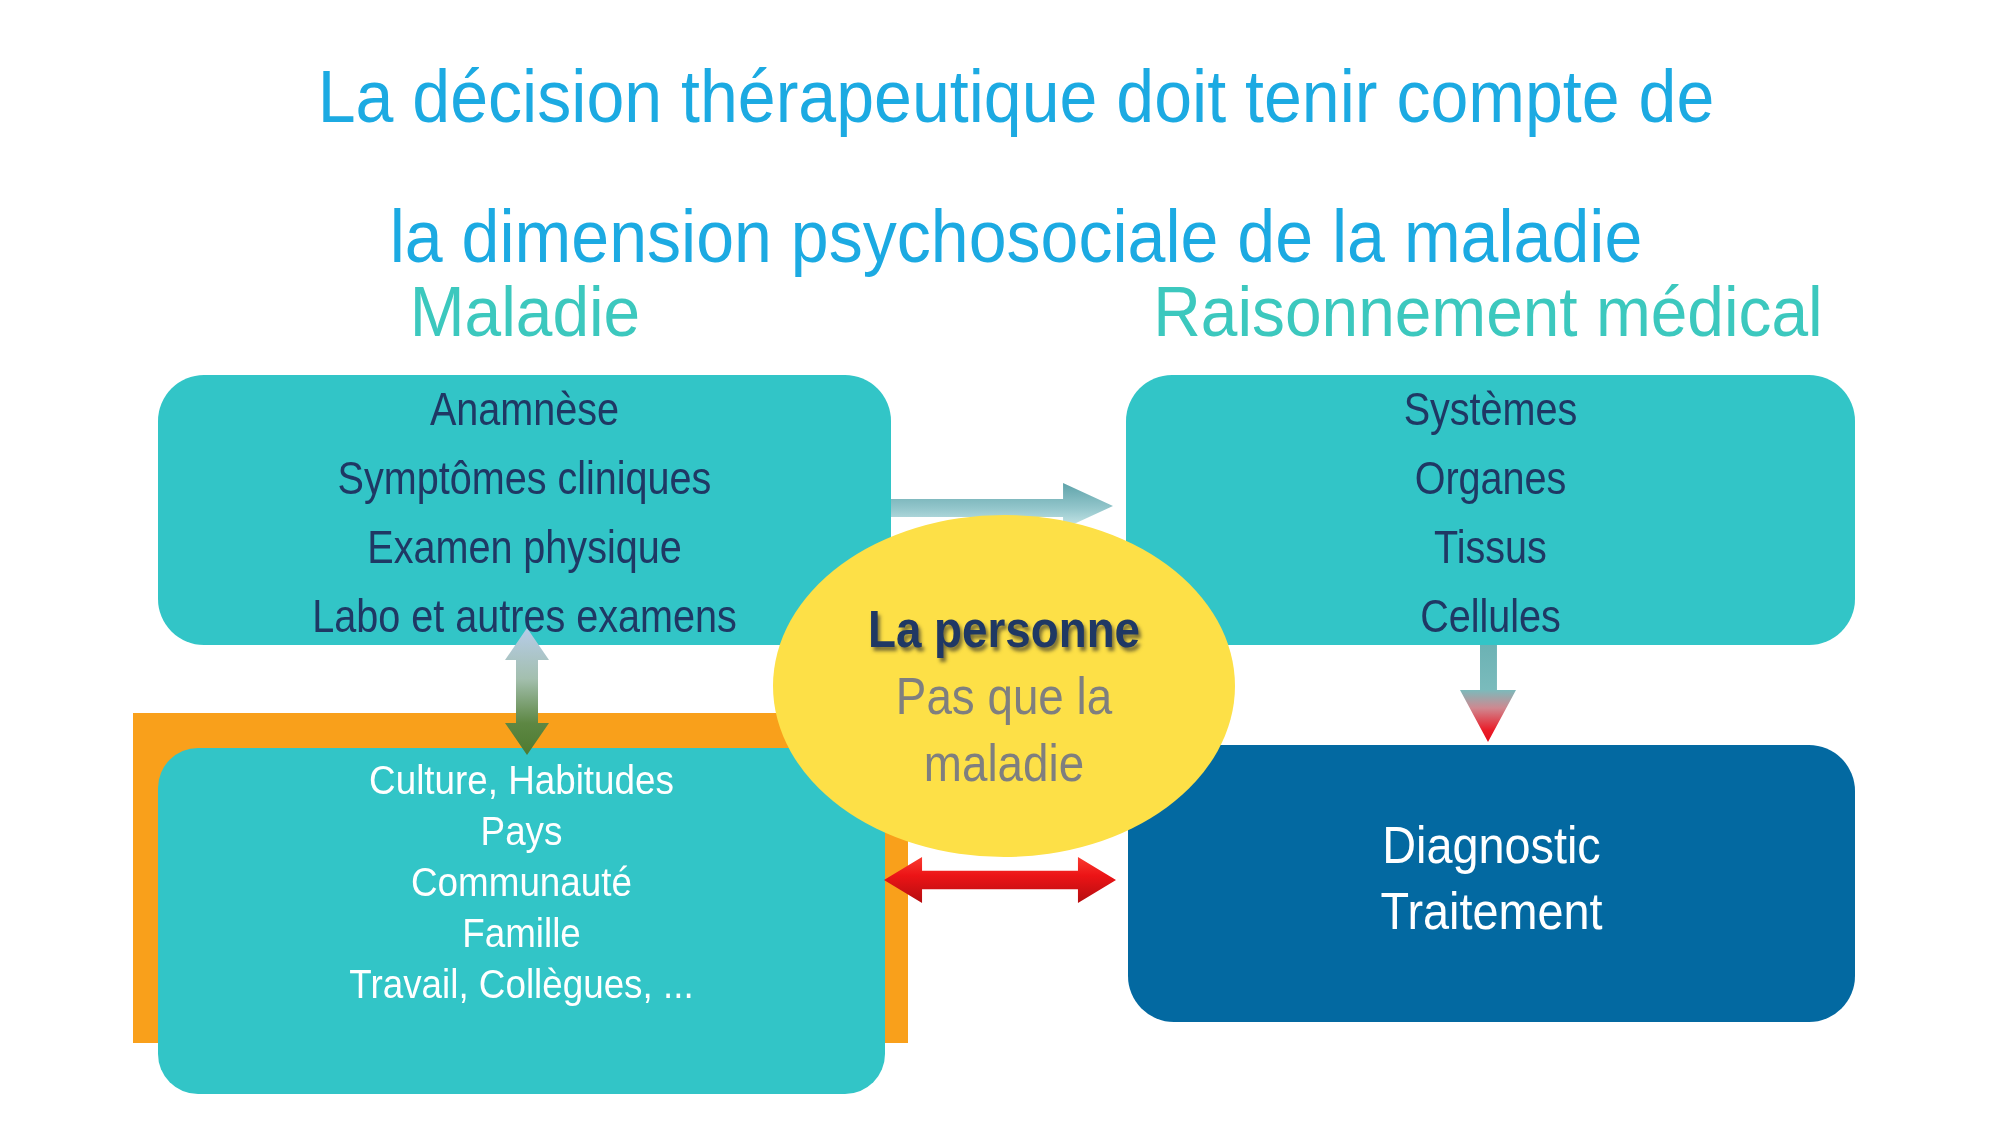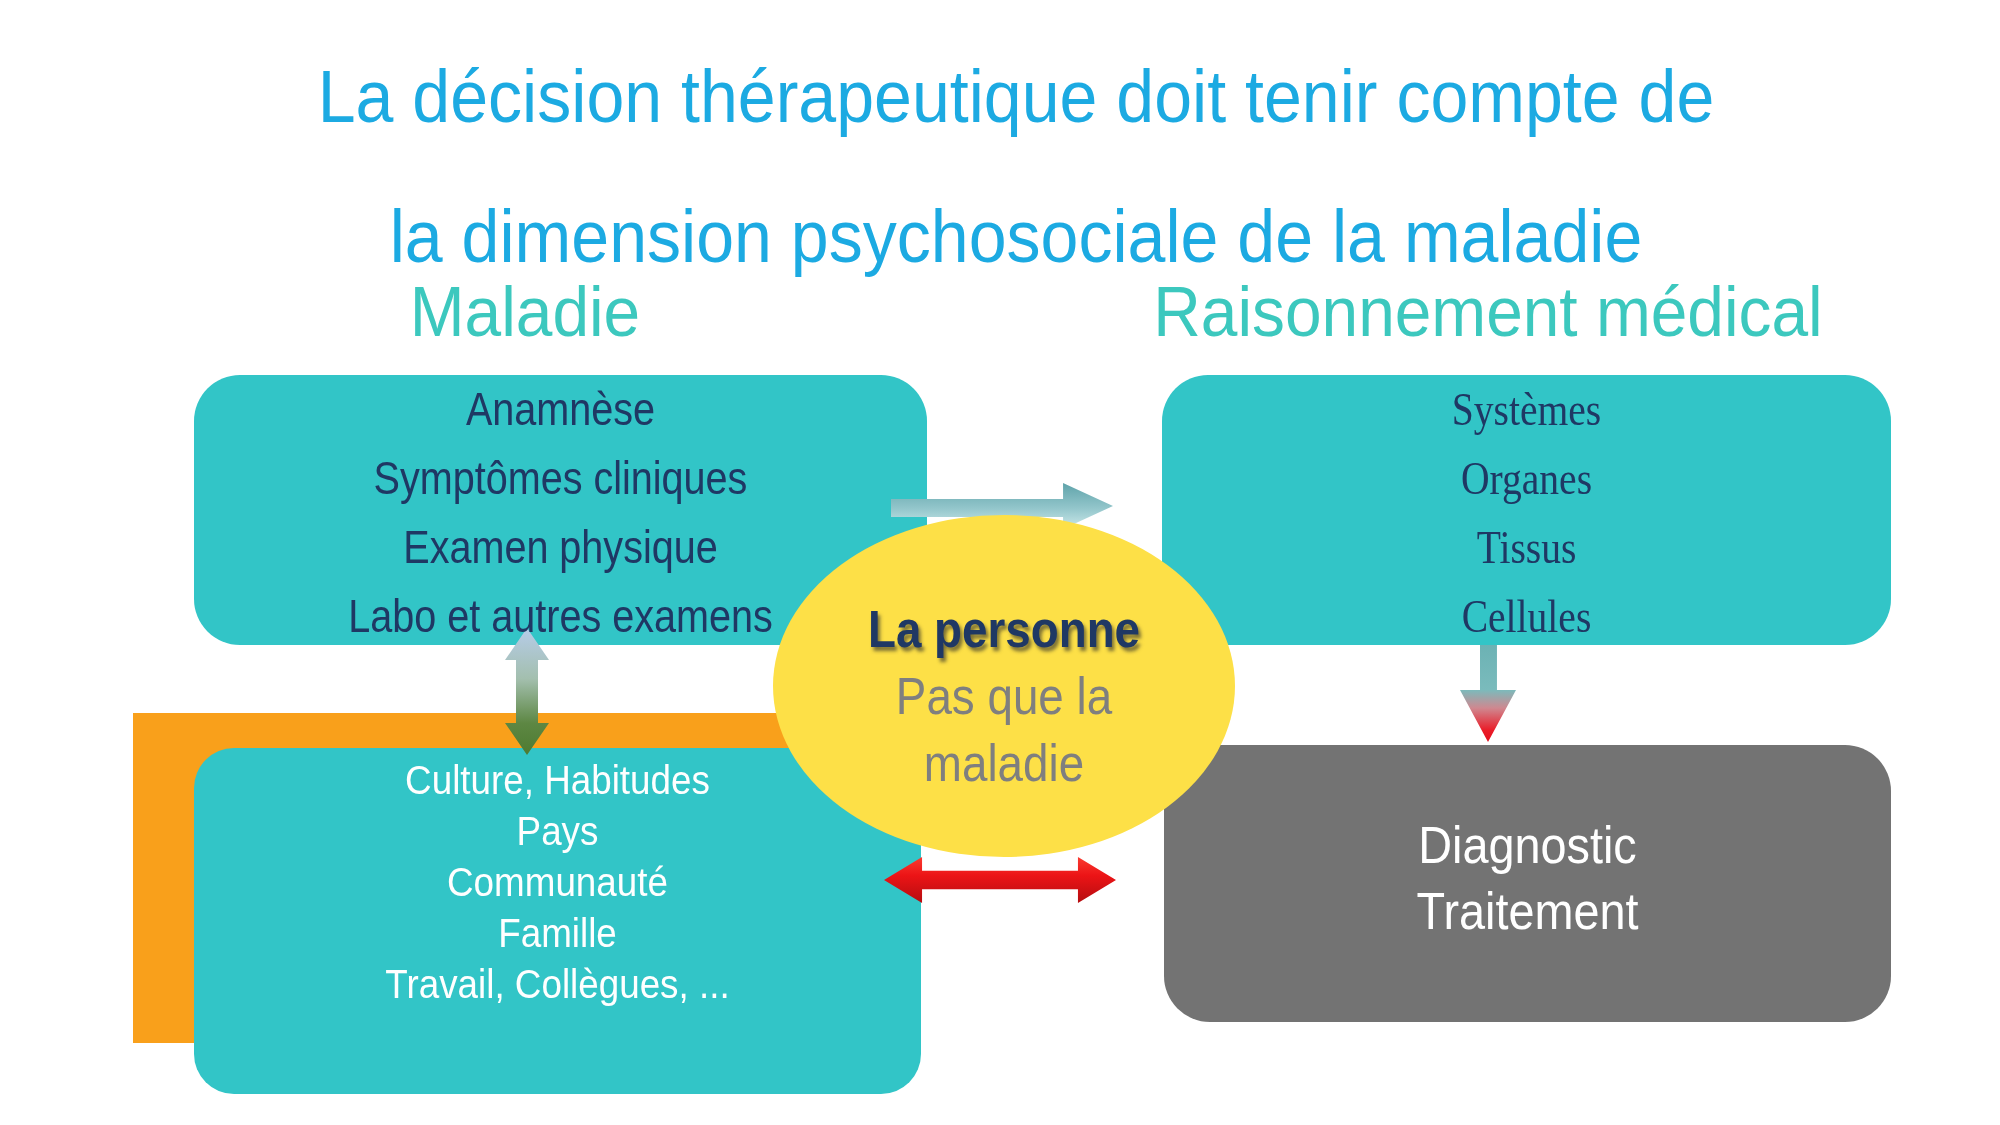--- a/index.html
+++ b/index.html
@@ -21,25 +21,25 @@
     transform:scaleX(0.94); transform-origin:50% 50%; white-space:nowrap;
   }
   .hdr-left{left:225px; width:600px;}
   .hdr-right{left:988px; width:1000px;}
 
   
   .orange-rect{
     position:absolute; left:133px; top:713px; width:775px; height:330px;
     background:#F9A01B;
   }
-  .box{position:absolute; border-radius:46px;margin-left:36px;}
+  .box{position:absolute; border-radius:46px;}
   .box-maladie{left:158px; top:375px; width:733px; height:270px; background:#32C5C7;}
-  .box-raisonnement{left:1126px; top:375px; width:729px; height:270px; background:#32C5C7;font-family:Liberation Serif, serif;}
+  .box-raisonnement{left:1126px; top:375px; width:729px; height:270px; background:#32C5C7;}
   .box-psychosocial{left:158px; top:748px; width:727px; height:346px; background:#32C5C7; border-radius:40px;}
-  .box-diagnostic{left:1128px; top:745px; width:727px; height:277px; background:#737373;}
+  .box-diagnostic{left:1128px; top:745px; width:727px; height:277px; background:#0369a1;}
 
   .lines{
     position:relative; z-index:5; width:100%; text-align:center;
     transform-origin:50% 50%;
   }
   .box-maladie .lines, .box-raisonnement .lines{
     font-size:46px; line-height:69px; color:#1F3864; transform:scaleX(0.86);
   }
   .box-psychosocial .lines{
     font-size:40px; line-height:51px; color:#ffffff; padding-top:7px; transform:scaleX(0.92);

